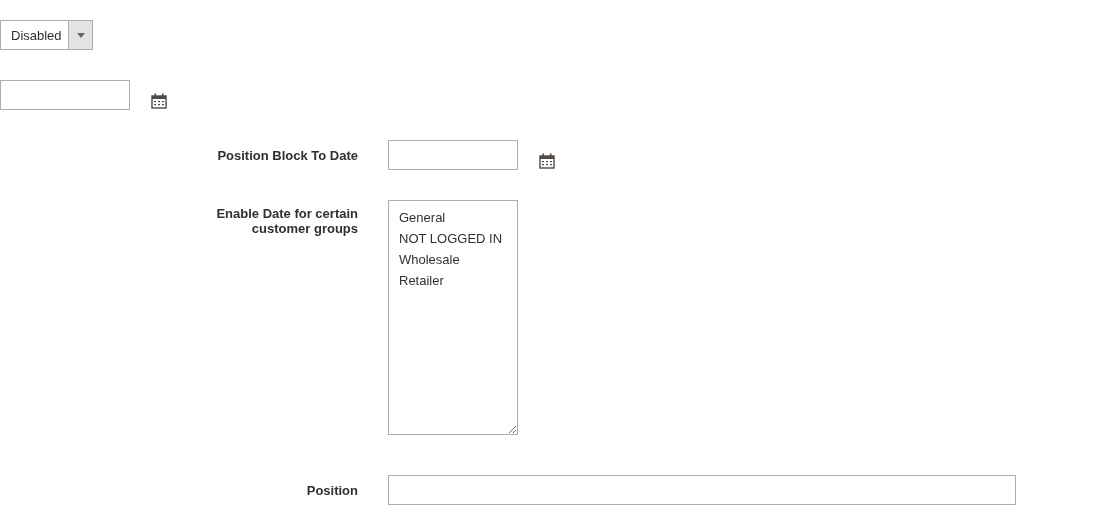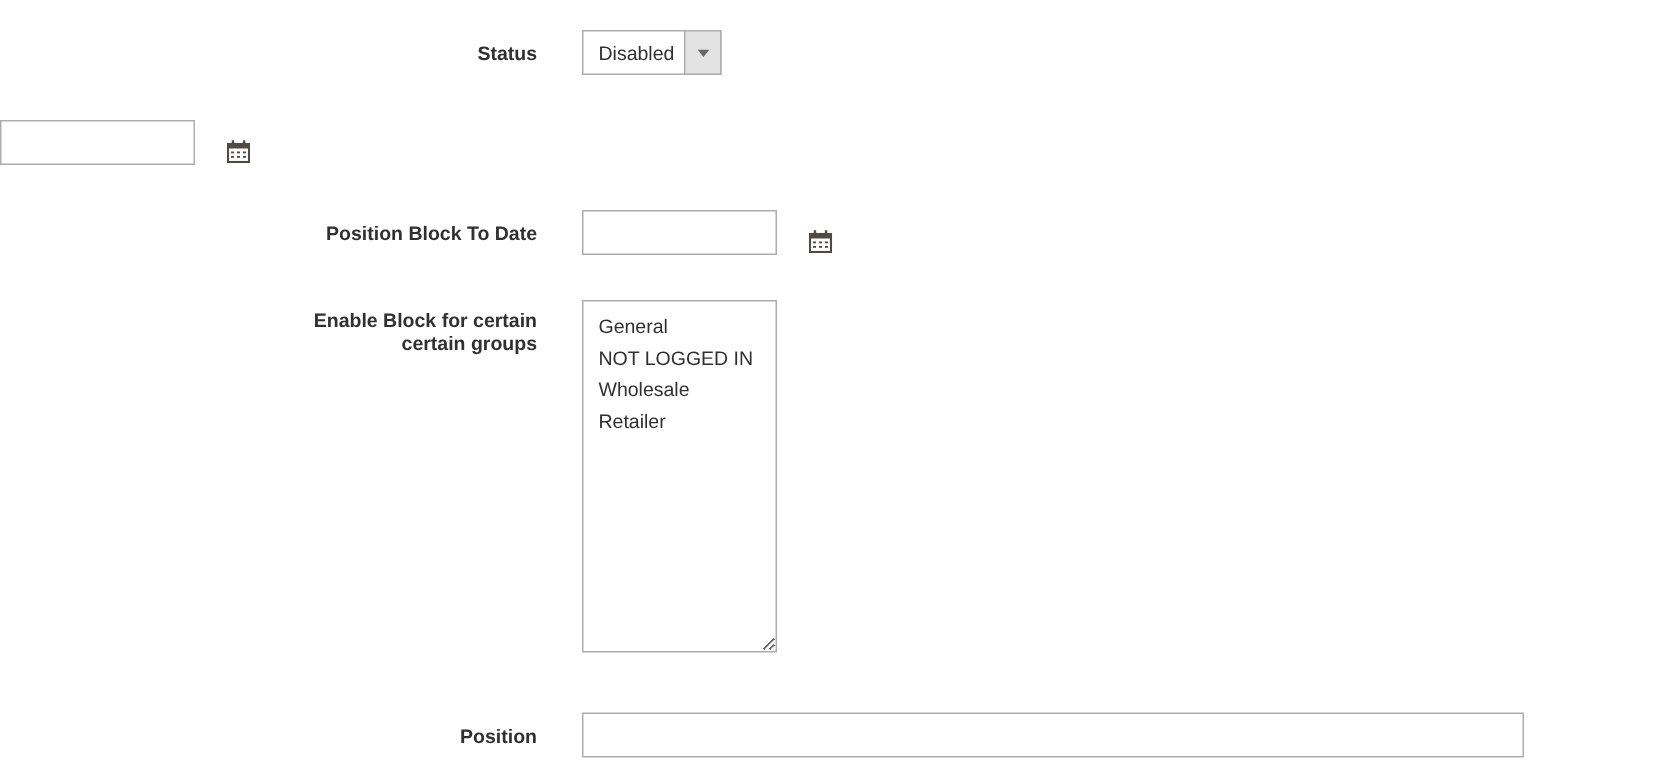--- a/index.html
+++ b/index.html
@@ -102,21 +102,20 @@
       width: 628px;
       border: 1px solid #adadad;
       padding: 0 8px;
       font-size: 13px;
     }
   </style>
 </head>
 <body>
 
 <div class="form-row align-center">
-  <div class="label-col center">Status</div>
   <div class="control-col">
     <div class="select-wrap">
       <select class="select-field">
         <option>Disabled</option>
       </select>
       <span class="select-arrow">
         <svg width="8" height="5" viewBox="0 0 8 5">
             <path d="M0 0 L8 0 L4 5 Z" fill="#666"></path>
           </svg>
       </span>
@@ -160,21 +159,21 @@
         <rect x="3" y="11" width="2" height="1.2" fill="#514943"></rect>
         <rect x="7" y="11" width="2" height="1.2" fill="#514943"></rect>
         <rect x="11" y="11" width="2" height="1.2" fill="#514943"></rect>
       </svg>
     </button>
   </div>
 </div>
 
 <div class="form-row">
   <div class="label-col" style="max-width:388px;">
-    <span style="display:inline-block; max-width:190px; text-align:right;">Enable Block for certain certain groups</span>
+    <span style="display:inline-block; max-width:190px; text-align:right;">Enable Date for certain customer groups</span>
   </div>
   <div class="control-col">
     <div class="multiselect">
       <div class="multiselect-option">General</div>
       <div class="multiselect-option">NOT LOGGED IN</div>
       <div class="multiselect-option">Wholesale</div>
       <div class="multiselect-option">Retailer</div>
     </div>
   </div>
 </div>

